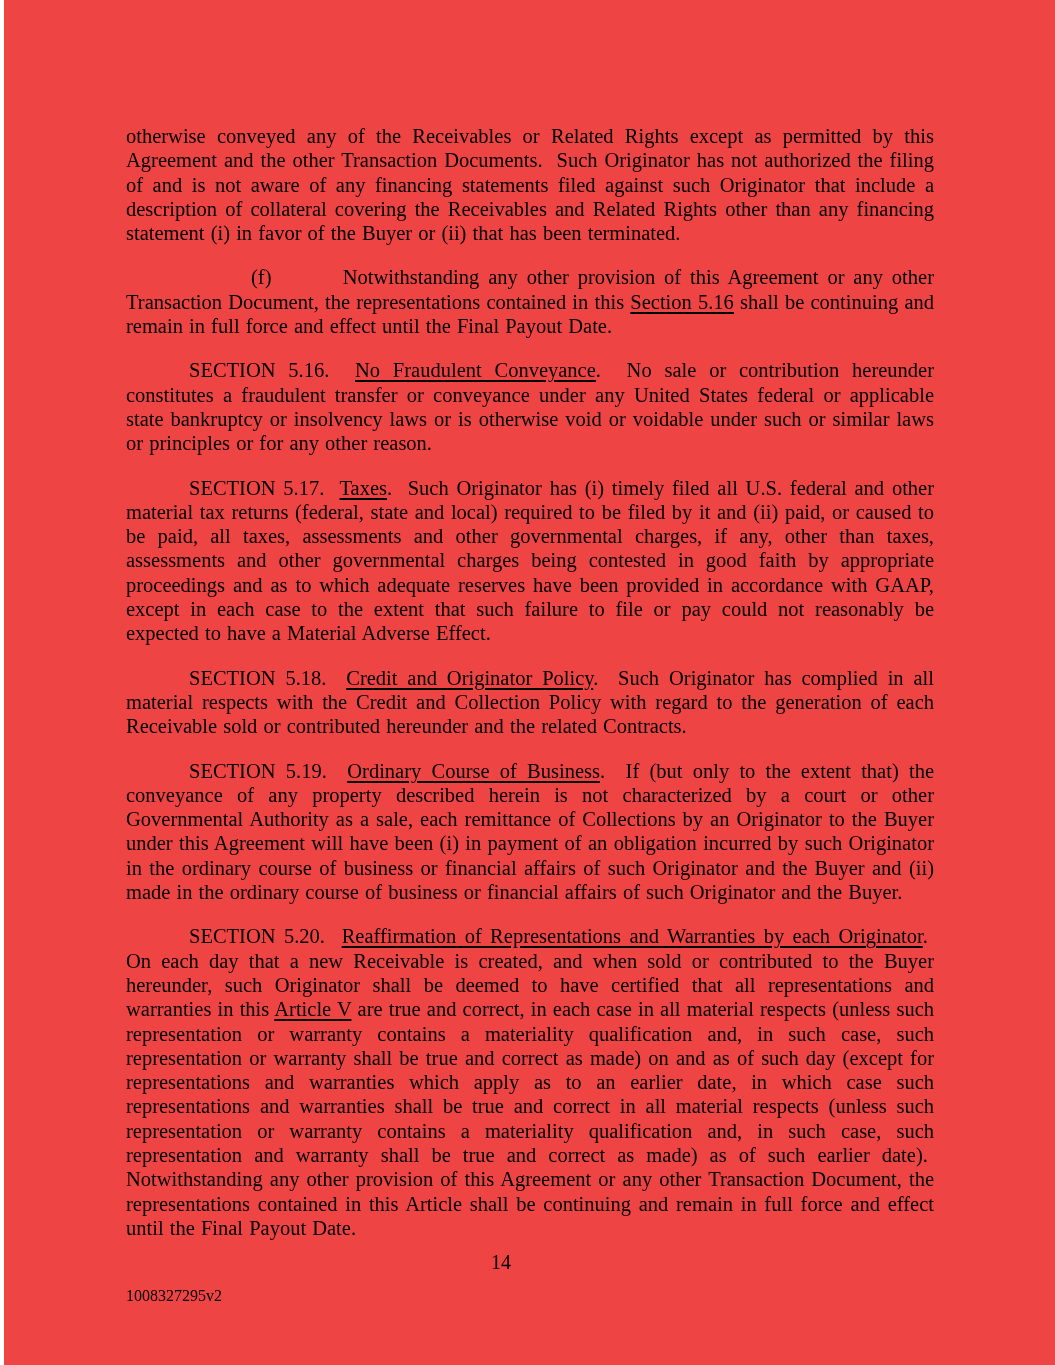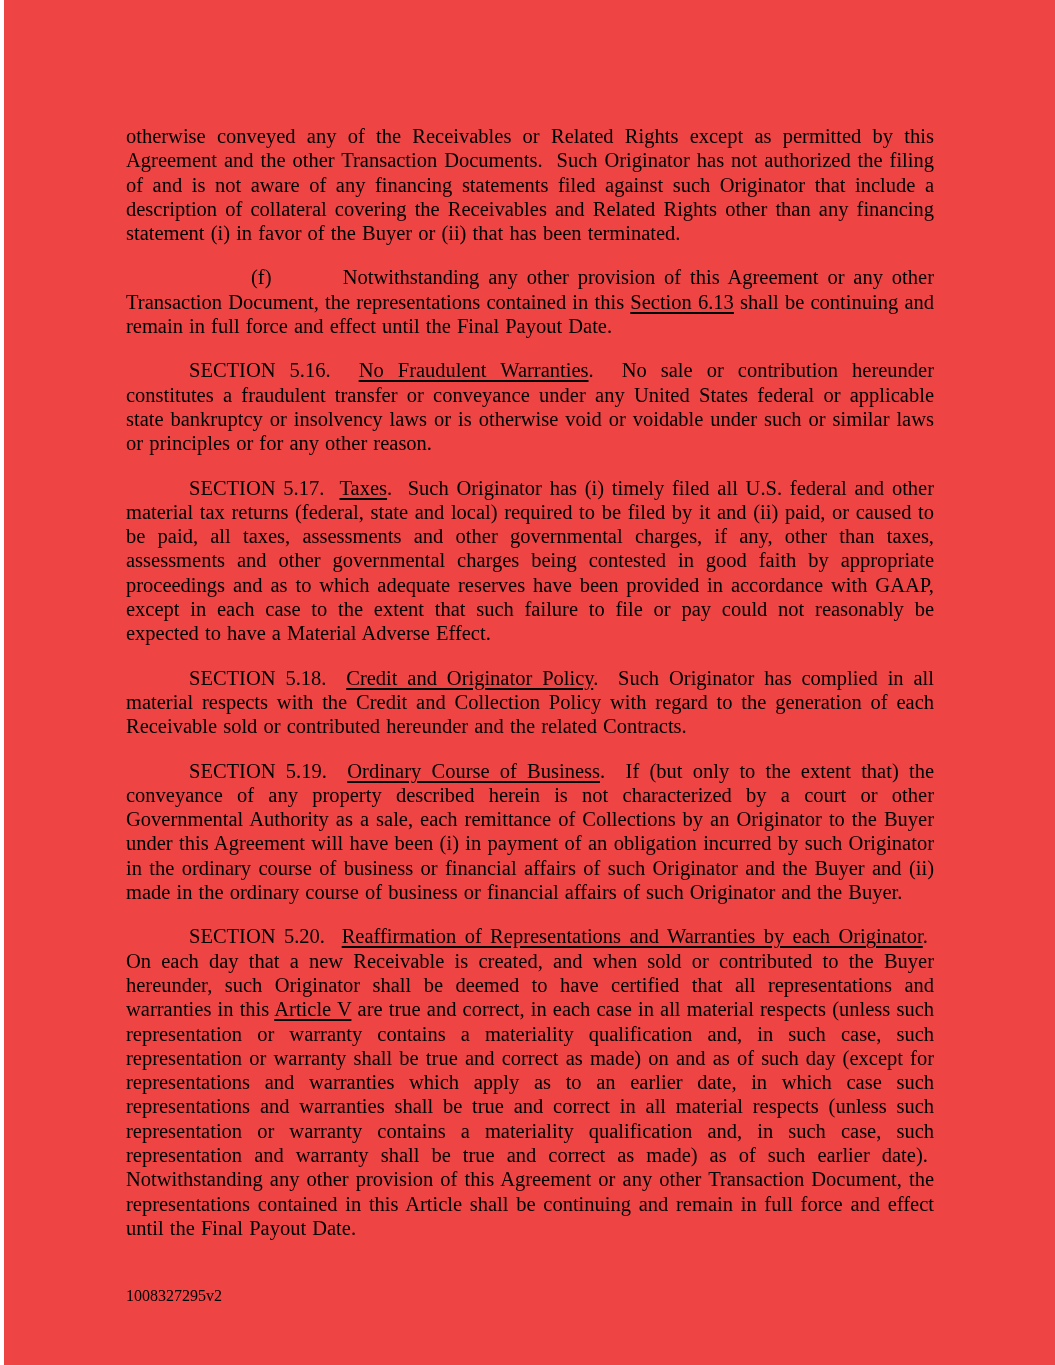--- a/index.html
+++ b/index.html
@@ -54,22 +54,23 @@
     font-size: 16px;
     line-height: 24px;
   }
 </style>
 </head>
 <body>
 
 <div class="page">
   <div class="content">
     <p class="par"><span>otherwise conveyed any of the Receivables or Related Rights except as permitted by this Agreement and the other Transaction Documents.&nbsp; Such Originator has not authorized the filing of and is not aware of any financing statements filed against such Originator that include a description of collateral covering the Receivables and Related Rights other than any financing statement (i) in favor of the Buyer or (ii) that has been terminated.</span></p>
-    <p class="par ind-full"><span>(f)&nbsp;&nbsp;&nbsp;&nbsp;&nbsp;&nbsp;&nbsp; Notwithstanding any other provision of this Agreement or any other Transaction Document, the representations contained in this </span><span class="u">Section 6.13</span><span> shall be continuing and remain in full force and effect until the Final Payout Date.</span></p>
-    <p class="par ind-half"><span>SECTION 5.16.&nbsp; </span><span class="u">No Fraudulent Warranties</span><span>.&nbsp; No sale or contribution hereunder constitutes a fraudulent transfer or conveyance under any United States federal or applicable state bankruptcy or insolvency laws or is otherwise void or voidable under such or similar laws or principles or for any other reason.</span></p>
+    <p class="par ind-full"><span>(f)&nbsp;&nbsp;&nbsp;&nbsp;&nbsp;&nbsp;&nbsp; Notwithstanding any other provision of this Agreement or any other Transaction Document, the representations contained in this </span><span class="u">Section 5.16</span><span> shall be continuing and remain in full force and effect until the Final Payout Date.</span></p>
+    <p class="par ind-half"><span>SECTION 5.16.&nbsp; </span><span class="u">No Fraudulent Conveyance</span><span>.&nbsp; No sale or contribution hereunder constitutes a fraudulent transfer or conveyance under any United States federal or applicable state bankruptcy or insolvency laws or is otherwise void or voidable under such or similar laws or principles or for any other reason.</span></p>
     <p class="par ind-half"><span>SECTION 5.17.&nbsp; </span><span class="u">Taxes</span><span>.&nbsp; Such Originator has (i) timely filed all U.S. federal and other material tax returns (federal, state and local) required to be filed by it and (ii) paid, or caused to be paid, all taxes, assessments and other governmental charges, if any, other than taxes, assessments and other governmental charges being contested in good faith by appropriate proceedings and as to which adequate reserves have been provided in accordance with GAAP, except in each case to the extent that such failure to file or pay could not reasonably be expected to have a Material Adverse Effect.</span></p>
     <p class="par ind-half"><span>SECTION 5.18.&nbsp; </span><span class="u">Credit and Originator Policy</span><span>.&nbsp; Such Originator has complied in all material respects with the Credit and Collection Policy with regard to the generation of each Receivable sold or contributed hereunder and the related Contracts.</span></p>
     <p class="par ind-half"><span>SECTION 5.19.&nbsp; </span><span class="u">Ordinary Course of Business</span><span>.&nbsp; If (but only to the extent that) the conveyance of any property described herein is not characterized by a court or other Governmental Authority as a sale, each remittance of Collections by an Originator to the Buyer under this Agreement will have been (i) in payment of an obligation incurred by such Originator in the ordinary course of business or financial affairs of such Originator and the Buyer and (ii) made in the ordinary course of business or financial affairs of such Originator and the Buyer.</span></p>
     <p class="par ind-half"><span>SECTION 5.20.&nbsp; </span><span class="u">Reaffirmation of Representations and Warranties by each Originator</span><span>.&nbsp; On each day that a new Receivable is created, and when sold or contributed to the Buyer hereunder, such Originator shall be deemed to have certified that all representations and warranties in this </span><span class="u">Article V</span><span> are true and correct, in each case in all material respects (unless such representation or warranty contains a materiality qualification and, in such case, such representation or warranty shall be true and correct as made) on and as of such day (except for representations and warranties which apply as to an earlier date, in which case such representations and warranties shall be true and correct in all material respects (unless such representation or warranty contains a materiality qualification and, in such case, such representation and warranty shall be true and correct as made) as of such earlier date).&nbsp; Notwithstanding any other provision of this Agreement or any other Transaction Document, the representations contained in this Article shall be continuing and remain in full force and effect until the Final Payout Date.</span></p>
   </div>
 
+  <div class="pagenum">14</div>
   <div class="docid">1008327295v2</div>
 </div>
 
 </body></html>

